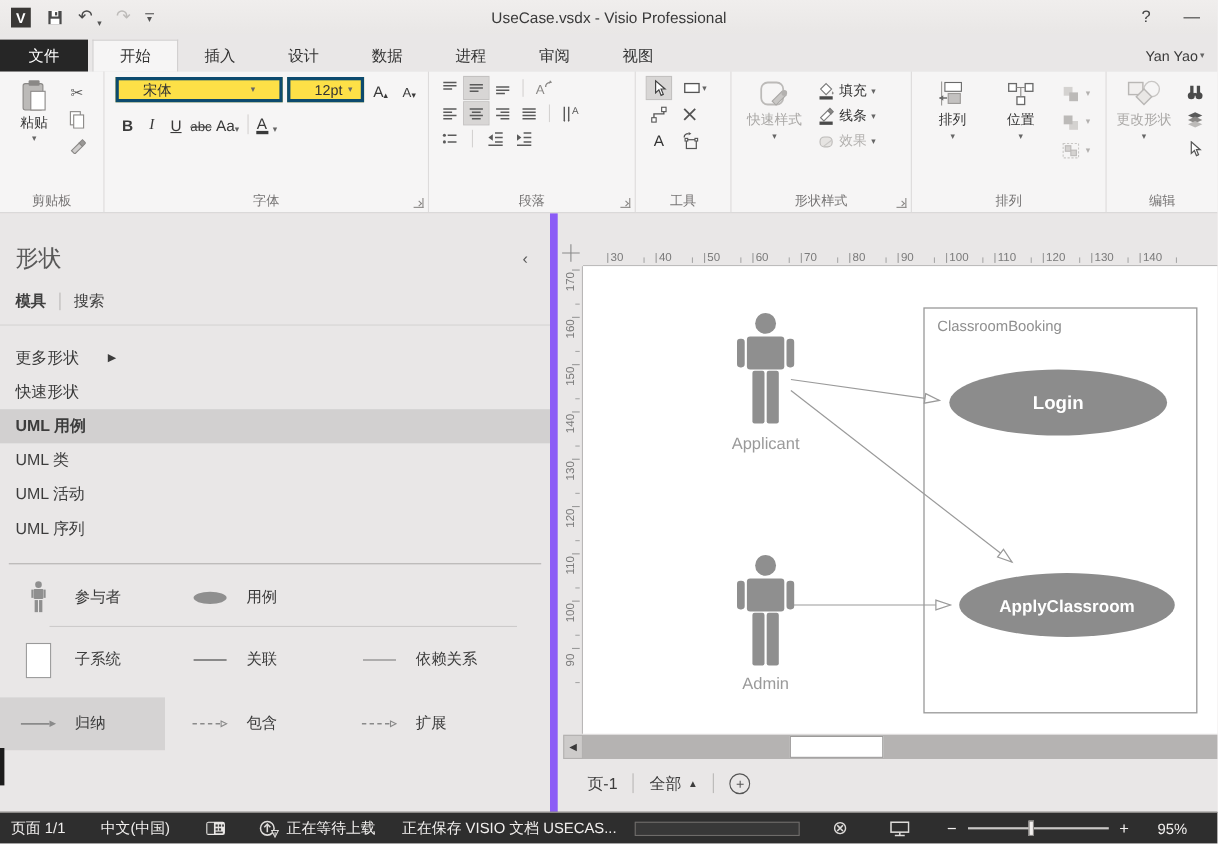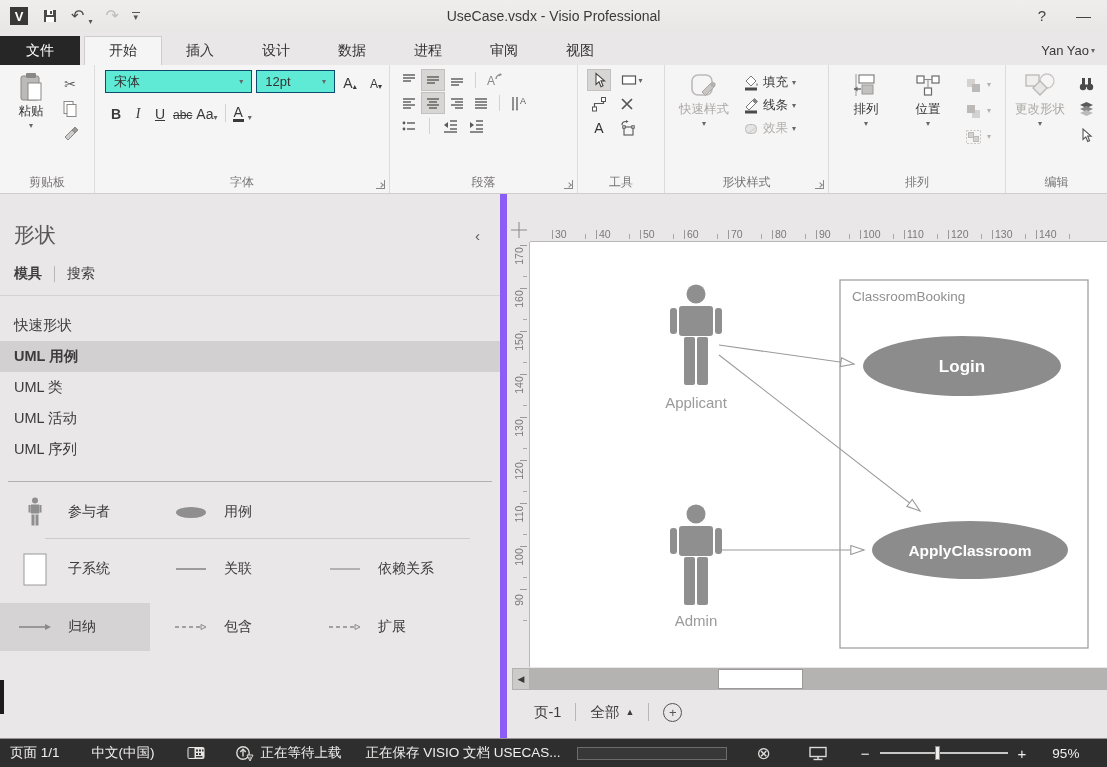--- a/index.html
+++ b/index.html
@@ -35,21 +35,21 @@
   .launcher{position:absolute;bottom:4px;right:4px;width:9px;height:9px;border-right:1.5px solid #8a8886;border-bottom:1.5px solid #8a8886}
   .launcher i{position:absolute;right:1px;bottom:1px;width:4px;height:4px;border-right:1.5px solid #8a8886;border-bottom:1.5px solid #8a8886;transform:rotate(-45deg)}
   .row{display:flex}
   .col{display:flex;flex-direction:column}
   .bigbtn{display:flex;flex-direction:column;align-items:center;width:54px;padding-top:2px;font-size:12.5px;color:#333;gap:1px}
   .bigbtn .dd{font-size:8px;color:#666}
   .bigbtn.dis{color:#aaa8a6}
   .sb{width:24px;height:22px;display:flex;align-items:center;justify-content:center}
   .sb.sel,.it.sel{background:#d8d6d5;outline:1px solid #c3c1c0}
   .it{width:22px;height:20px;display:flex;align-items:center;justify-content:center}
-  .combo{height:23px;border:1px solid #0c4a6e;background:#5eead4;display:flex;align-items:center;padding:0 8px;font-size:13px;color:#333}
+  .combo{height:23px;border:3px solid #0c4a6e;background:#fde047;display:flex;align-items:center;padding:0 22px;font-size:13px;color:#333}
   .combo .dd{margin-left:auto;font-size:8px;color:#666;padding-left:5px}
   .fbtn{min-width:22px;height:22px;display:flex;align-items:flex-end;justify-content:center;font-size:14px;color:#3a3a3a;padding:0 2px 2px}
   .vsep{width:1px;background:#d4d2d1;margin:2px 5px;align-self:stretch}
   .dd8{font-size:8px;color:#666}
   .ssmall{display:flex;align-items:center;gap:4px;height:21px;font-size:12.5px;color:#333;padding-left:2px}
   .ssmall.dis{color:#b3b1af}
   .colorbar{display:inline-block;border-bottom:3px solid #3a3a3a;line-height:1;font-size:14px;padding:0 1px}
 
   
   .content{position:relative;height:544px;background:#e9e7e7}
@@ -202,21 +202,21 @@
       </div>
       <span class="grp-label">剪贴板</span>
     </div>
 
     <div class="grp" style="width:295px;padding-left:10px">
       <div class="row" style="gap:4px;align-items:center">
         <div class="combo" style="width:152px">
           <span>宋体</span>
           <span class="dd">▾</span>
         </div>
-        <div class="combo" style="width:81px">
+        <div class="combo" style="width:70px">
           <span>12pt</span>
           <span class="dd">▾</span>
         </div>
         <button class="fbtn">
             <span>A</span>
             <sup style="font-size:8px">▴</sup>
           </button>
         <button class="fbtn" style="font-size:12px">
             <span>A</span>
             <sup style="font-size:8px">▾</sup>
@@ -589,20 +589,24 @@
     <div class="panel">
       <div class="panel-h1">形状</div>
       <button class="collapse">‹</button>
       <div class="panel-tabs">
         <span class="pt on">模具</span>
         <span class="sep"></span>
         <span class="pt">搜索</span>
       </div>
       <div class="pdiv"></div>
       <div class="st-list">
+        <div class="st-item">
+          <span>更多形状</span>
+          <span class="arr">▶</span>
+        </div>
         <div class="st-item">
             <span>快速形状</span>
           </div>
         <div class="st-item on">
             <span>UML 用例</span>
           </div>
         <div class="st-item">
             <span>UML 类</span>
           </div>
         <div class="st-item">

